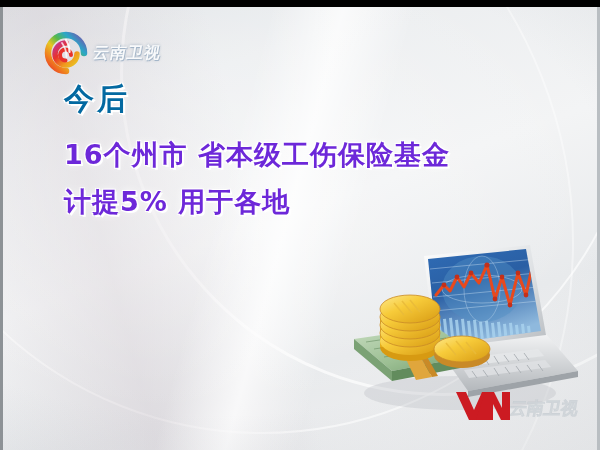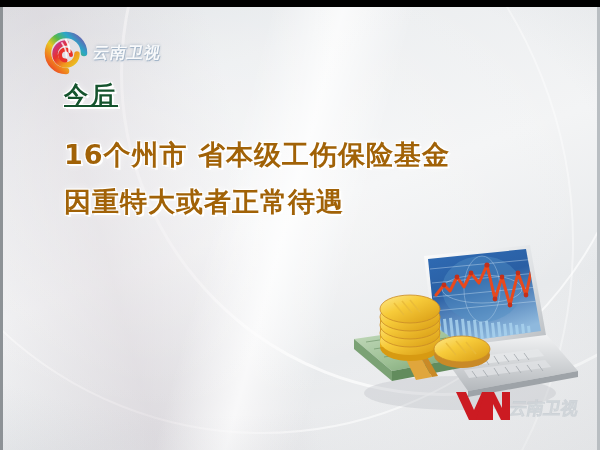--- a/index.html
+++ b/index.html
@@ -117,44 +117,43 @@
       1px 1px 0 rgba(120,150,180,.55);
     transform: skewX(-10deg);
     white-space: nowrap;
   }
 
   
   .headline {
     position: absolute;
     left: 64px; top: 79px;
     z-index: 25;
-    font-size: 24px;
+    font-size: 30px;
     font-weight: bold;
     letter-spacing: 3px;
-    color: #14532d;
+    color: #0369a1;
     text-shadow:
       2px 2px 0 #ffffff,
      -1px -1px 0 #ffffff,
       1px -1px 0 #ffffff,
      -1px  1px 0 #ffffff,
       0 0 7px rgba(255,255,255,.95);
     white-space: nowrap;
-    text-decoration: underline;
   }
   .body-lines {
     position: absolute;
     left: 64px; top: 131px;
     z-index: 25;
   }
   .body-line {
     font-size: 27px;
     font-weight: bold;
     letter-spacing: 1px;
     line-height: 47px;
-    color: #a16207;
+    color: #6d28d9;
     text-shadow:
       2px 2px 0 #ffffff,
      -1px -1px 0 #ffffff,
       1px -1px 0 #ffffff,
      -1px  1px 0 #ffffff,
       0 0 8px rgba(255,255,255,.95);
     white-space: nowrap;
   }
 
   
@@ -209,21 +208,21 @@
       <path d="M23 10c2 3 3.5 7 3.5 12" fill="none" stroke="#ffffff" stroke-width="2.2" stroke-linecap="round" opacity=".9"></path>
       <path d="M19 13c3 4 4.5 9 4.5 14" fill="none" stroke="#ffffff" stroke-width="1.8" stroke-linecap="round" opacity=".75"></path>
     </svg>
     <span class="logo-word">云南卫视</span>
   </div>
 
   <div class="headline">今后</div>
 
   <div class="body-lines">
     <div class="body-line">16个州市 省本级工伤保险基金</div>
-    <div class="body-line">因重特大或者正常待遇</div>
+    <div class="body-line">计提5% 用于各地</div>
   </div>
 
   <svg class="illustration" viewBox="0 0 245 170">
     <defs>
       <linearGradient id="scr" x1="0" y1="0" x2="0.4" y2="1">
         <stop offset="0%" stop-color="#2f6cb5"></stop>
         <stop offset="45%" stop-color="#2a5fa4"></stop>
         <stop offset="100%" stop-color="#8fb9dd"></stop>
       </linearGradient>
       <linearGradient id="lidg" x1="0" y1="0" x2="1" y2="1">

